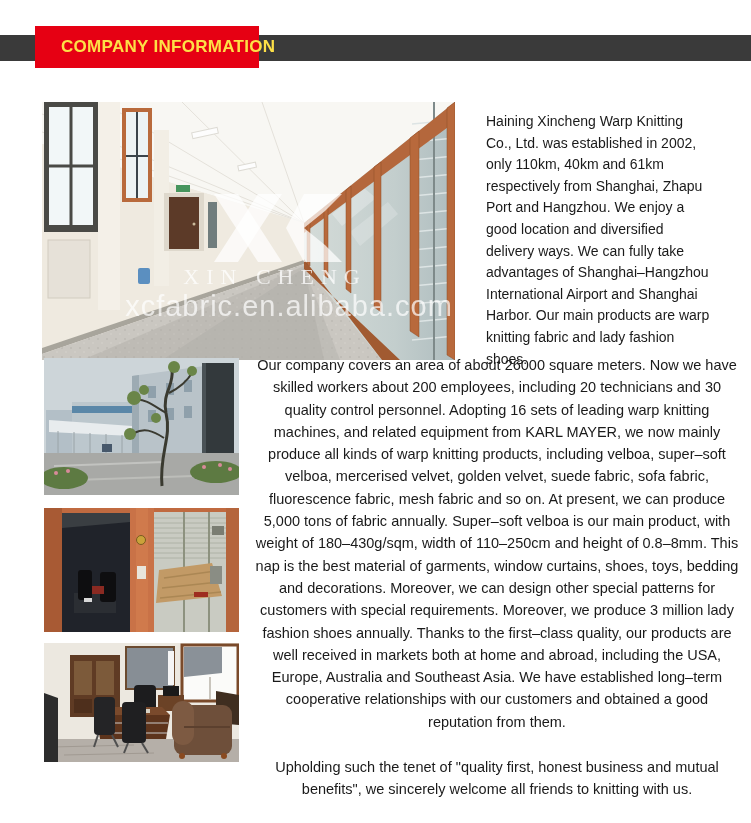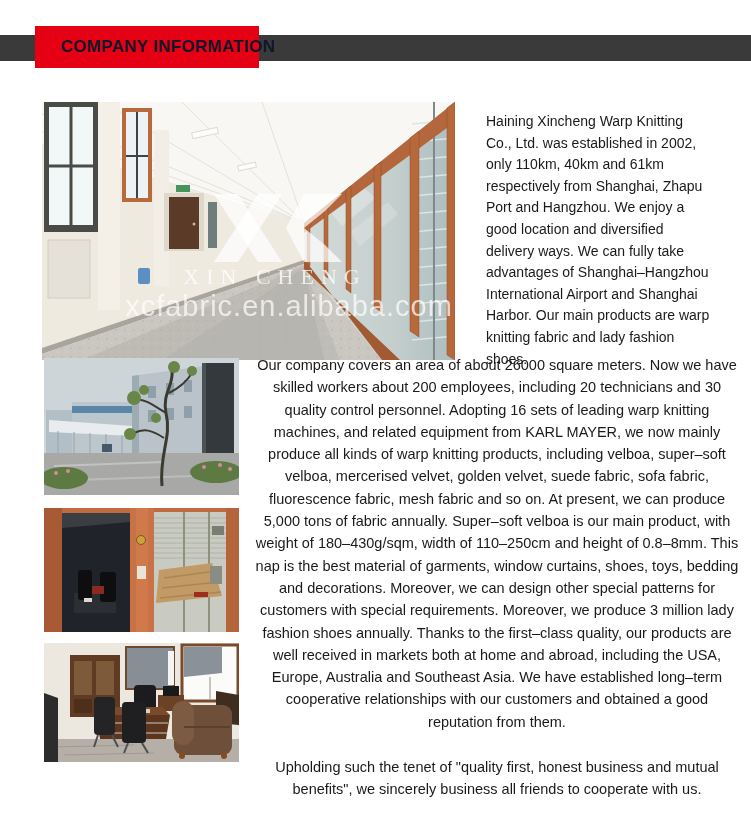--- a/index.html
+++ b/index.html
@@ -2,21 +2,21 @@
 <html><head>
 <meta charset="utf-8">
 <style>
   html,body{margin:0;padding:0;background:#ffffff;}
   .page{position:relative;width:751px;height:823px;background:#ffffff;
         font-family:"Liberation Sans",sans-serif;color:#1a1a1a;overflow:hidden;}
 
   
   .header-bar{position:absolute;left:0;top:35px;width:751px;height:26px;background:#3a3a3a;}
   .header-label{position:absolute;left:35px;top:26px;width:224px;height:42px;background:#e60013;
-        color:#0f172a;font-size:17px;font-weight:bold;letter-spacing:.3px;line-height:42px;
+        color:#fde047;font-size:17px;font-weight:bold;letter-spacing:.3px;line-height:42px;
         padding-left:26px;box-sizing:border-box;white-space:nowrap;}
 
   
   .photo{position:absolute;overflow:hidden;background:#dddddd;}
   #photo-hallway{left:42px;top:102px;width:413px;height:258px;}
   #photo-factory{left:44px;top:358px;width:195px;height:137px;}
   #photo-glass{left:44px;top:508px;width:195px;height:124px;}
   #photo-room{left:44px;top:643px;width:195px;height:119px;}
   .photo svg{display:block;}
 
@@ -300,16 +300,16 @@
         <rect x="128" y="58" width="22" height="44" rx="11" fill="#7d5a42"></rect>
         <line x1="140" y1="84" x2="186" y2="84" stroke="#5c402e" stroke-width="2"></line>
         <circle cx="138" cy="113" r="3" fill="#8a4a20"></circle>
           <circle cx="180" cy="113" r="3" fill="#8a4a20"></circle>
       </g>
     </svg>
   </div>
 
   <div class="details">
     <p class="p1">Our company covers an area of about 26000 square meters. Now we have skilled workers about 200 employees, including 20 technicians and 30 quality control personnel. Adopting 16 sets of leading warp knitting machines, and related equipment from KARL MAYER, we now mainly produce all kinds of warp knitting products, including velboa, super–soft velboa, mercerised velvet, golden velvet, suede fabric, sofa fabric, fluorescence fabric, mesh fabric and so on. At present, we can produce 5,000 tons of fabric annually. Super–soft velboa is our main product, with weight of 180–430g/sqm, width of 110–250cm and height of 0.8–8mm. This nap is the best material of garments, window curtains, shoes, toys, bedding and decorations. Moreover, we can design other special patterns for customers with special requirements. Moreover, we produce 3 million lady fashion shoes annually. Thanks to the first–class quality, our products are well received in markets both at home and abroad, including the USA, Europe, Australia and Southeast Asia. We have established long–term cooperative relationships with our customers and obtained a good reputation from them.</p>
-    <p class="p2">Upholding such the tenet of "quality first, honest business and mutual benefits", we sincerely business all friends to cooperate with us.</p>
+    <p class="p2">Upholding such the tenet of "quality first, honest business and mutual benefits", we sincerely welcome all friends to knitting with us.</p>
   </div>
 
 </div>
 
 </body></html>

